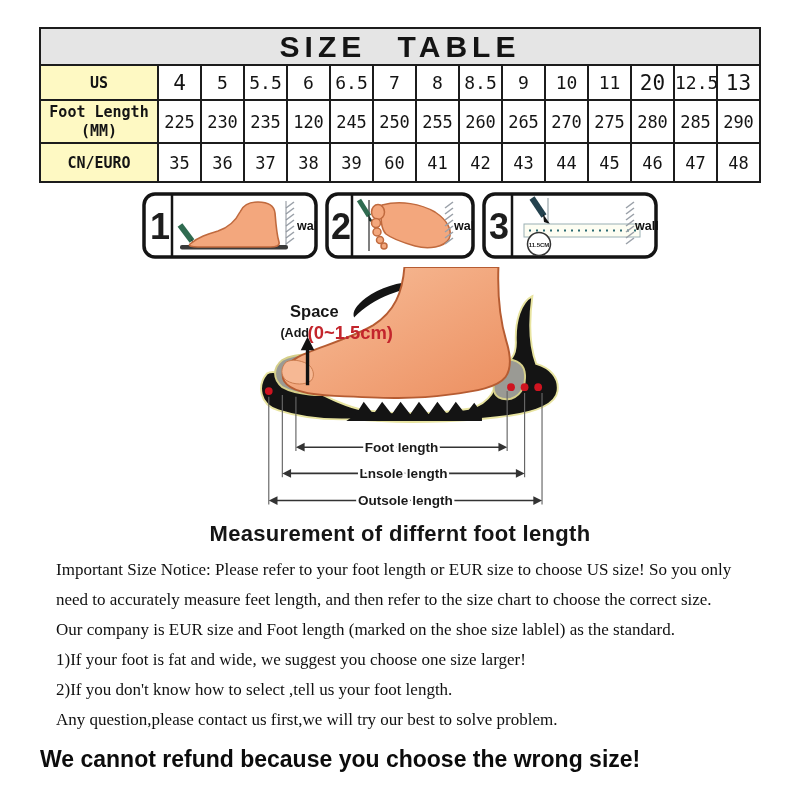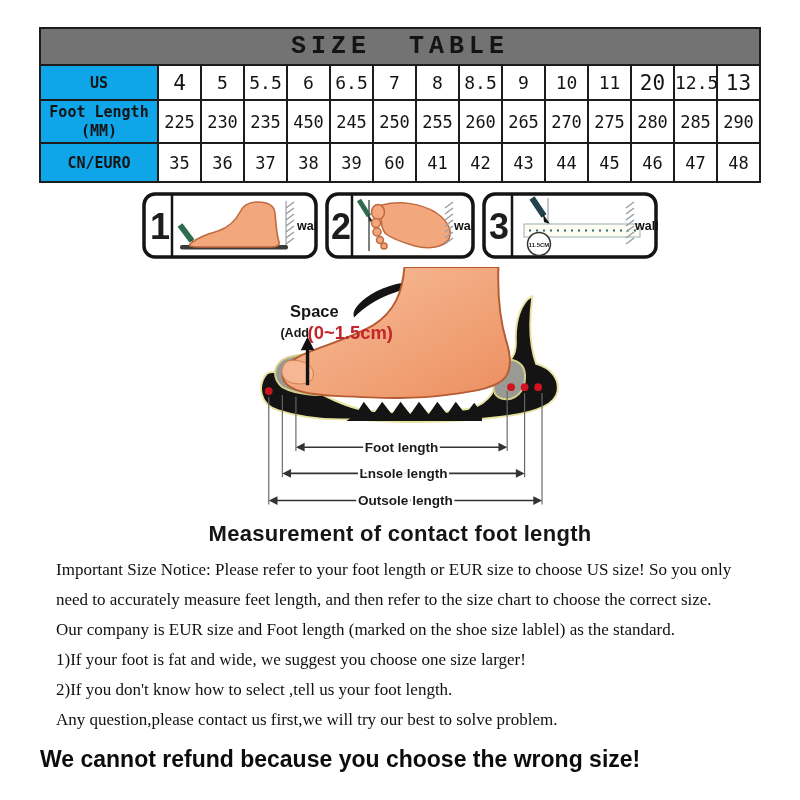--- a/index.html
+++ b/index.html
@@ -6,23 +6,23 @@
   .page{position:relative;width:800px;height:800px;background:#fff;overflow:hidden;
         font-family:"Liberation Sans",sans-serif;}
 
   
   .table-wrap{margin:27px 38px 0 39px;}
   table.size-table{border-collapse:collapse;width:722px;table-layout:fixed;
 omitted
         border:3px solid #161616;font-family:"DejaVu Sans Mono",monospace;}
   table.size-table td,table.size-table th{border:2px solid #1c1c1c;text-align:center;
         padding:0;color:#141414;}
-  td.title{height:35px;background:#737373;color:#c02a3a;font-family:Liberation Mono, monospace;
-        font-size:25px;font-weight:600;letter-spacing:5px;word-spacing:18px;}
-  th.rowhead{background:#0ea5e9;color:#b0380c;font-size:15px;font-weight:bold;margin-left:18px;}
+  td.title{height:35px;background:#e5e5e5;color:#c02a3a;font-family:Liberation Sans, sans-serif;
+        font-size:30px;font-weight:600;letter-spacing:5px;word-spacing:18px;}
+  th.rowhead{background:#fef9c3;color:#b0380c;font-size:15px;font-weight:bold;margin-left:18px;}
   tr.r-us td{height:33px;font-size:18px;}
   tr.r-fl td{height:41px;font-size:17px;}
   tr.r-cn td{height:37px;font-size:17px;}
   th.fl span{display:block;line-height:1.25;}
   tr.r-us td.big{font-size:21px;}
 
   
   .steps{display:flex;justify-content:center;gap:7px;margin-top:9px;}
 
   
@@ -73,21 +73,21 @@
         <td class="big">13</td>
       </tr>
       <tr class="r-fl">
         <th class="rowhead fl">
           <span>Foot Length</span>
           <span>(MM)</span>
         </th>
         <td>225</td>
         <td>230</td>
         <td>235</td>
-        <td>450</td>
+        <td>120</td>
         <td>245</td>
         <td>250</td>
         <td>255</td>
         <td>260</td>
         <td>265</td>
         <td>270</td>
         <td>275</td>
         <td>280</td>
         <td>285</td>
         <td>290</td>
@@ -266,21 +266,21 @@
           <polygon points="280,213 271,208.5 271,217.5"></polygon>
         <polygon points="16,241 25,236.5 25,245.5"></polygon>
           <polygon points="298,241 289,236.5 289,245.5"></polygon>
       </g>
       <text class="halo" x="153" y="191" text-anchor="middle">Foot length</text>
       <text class="halo" x="155" y="218" text-anchor="middle">Lnsole length</text>
       <text class="halo" x="157" y="246" text-anchor="middle">Outsole length</text>
     </svg>
   </div>
 
-  <h2 class="measure-heading">Measurement of contact foot length</h2>
+  <h2 class="measure-heading">Measurement of differnt foot length</h2>
 
   <div class="notice">
     <p>Important Size Notice: Please refer to your foot length or EUR size to choose US size! So you only</p>
     <p>need to accurately measure feet length, and then refer to the size chart to choose the correct size.</p>
     <p>Our company is EUR size and Foot length (marked on the shoe size lablel) as the standard.</p>
     <p>1)If your foot is fat and wide, we suggest you choose one size larger!</p>
     <p>2)If you don't know how to select ,tell us your foot length.</p>
     <p>Any question,please contact us first,we will try our best to solve problem.</p>
   </div>
 

